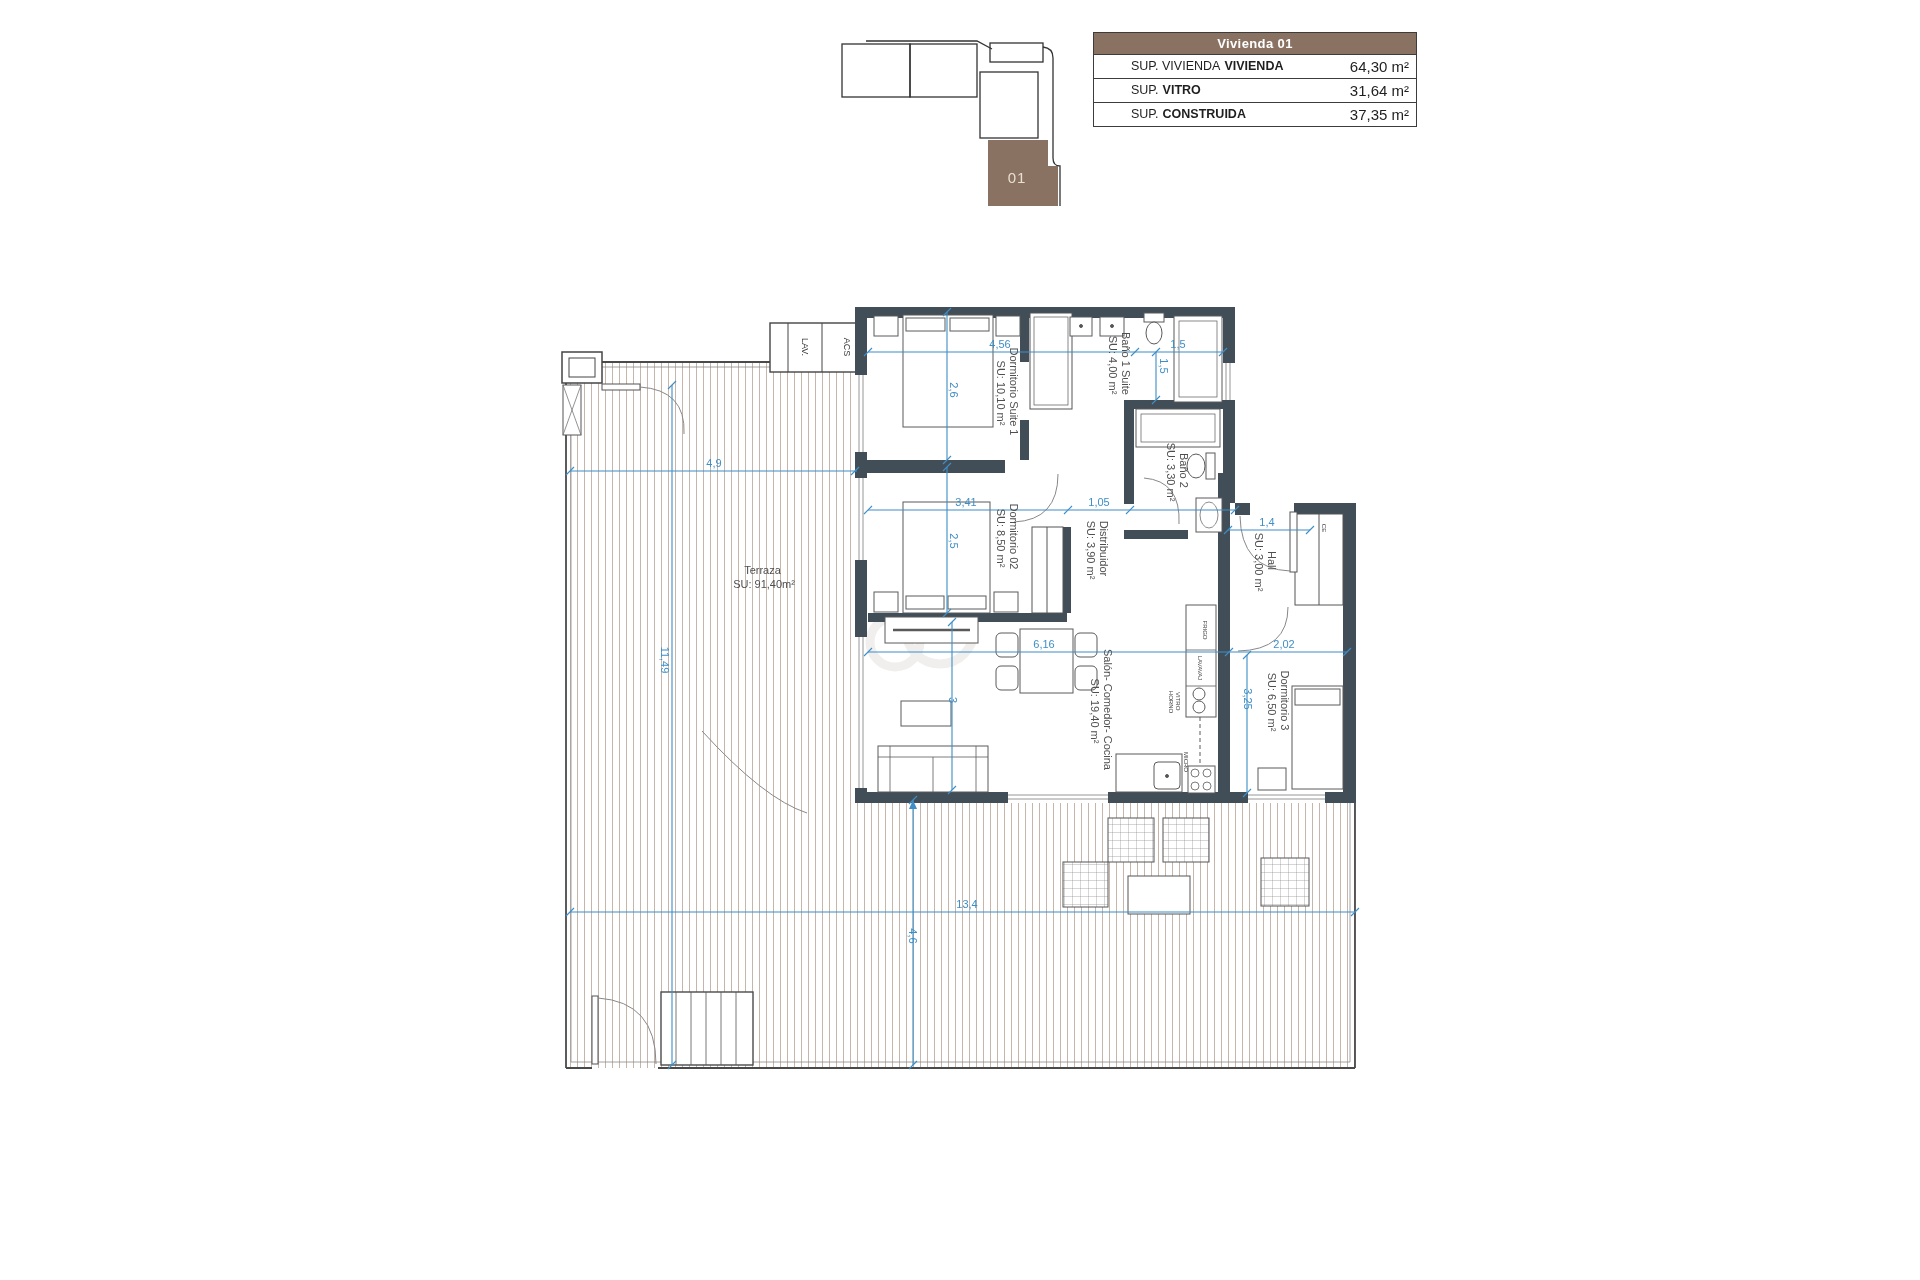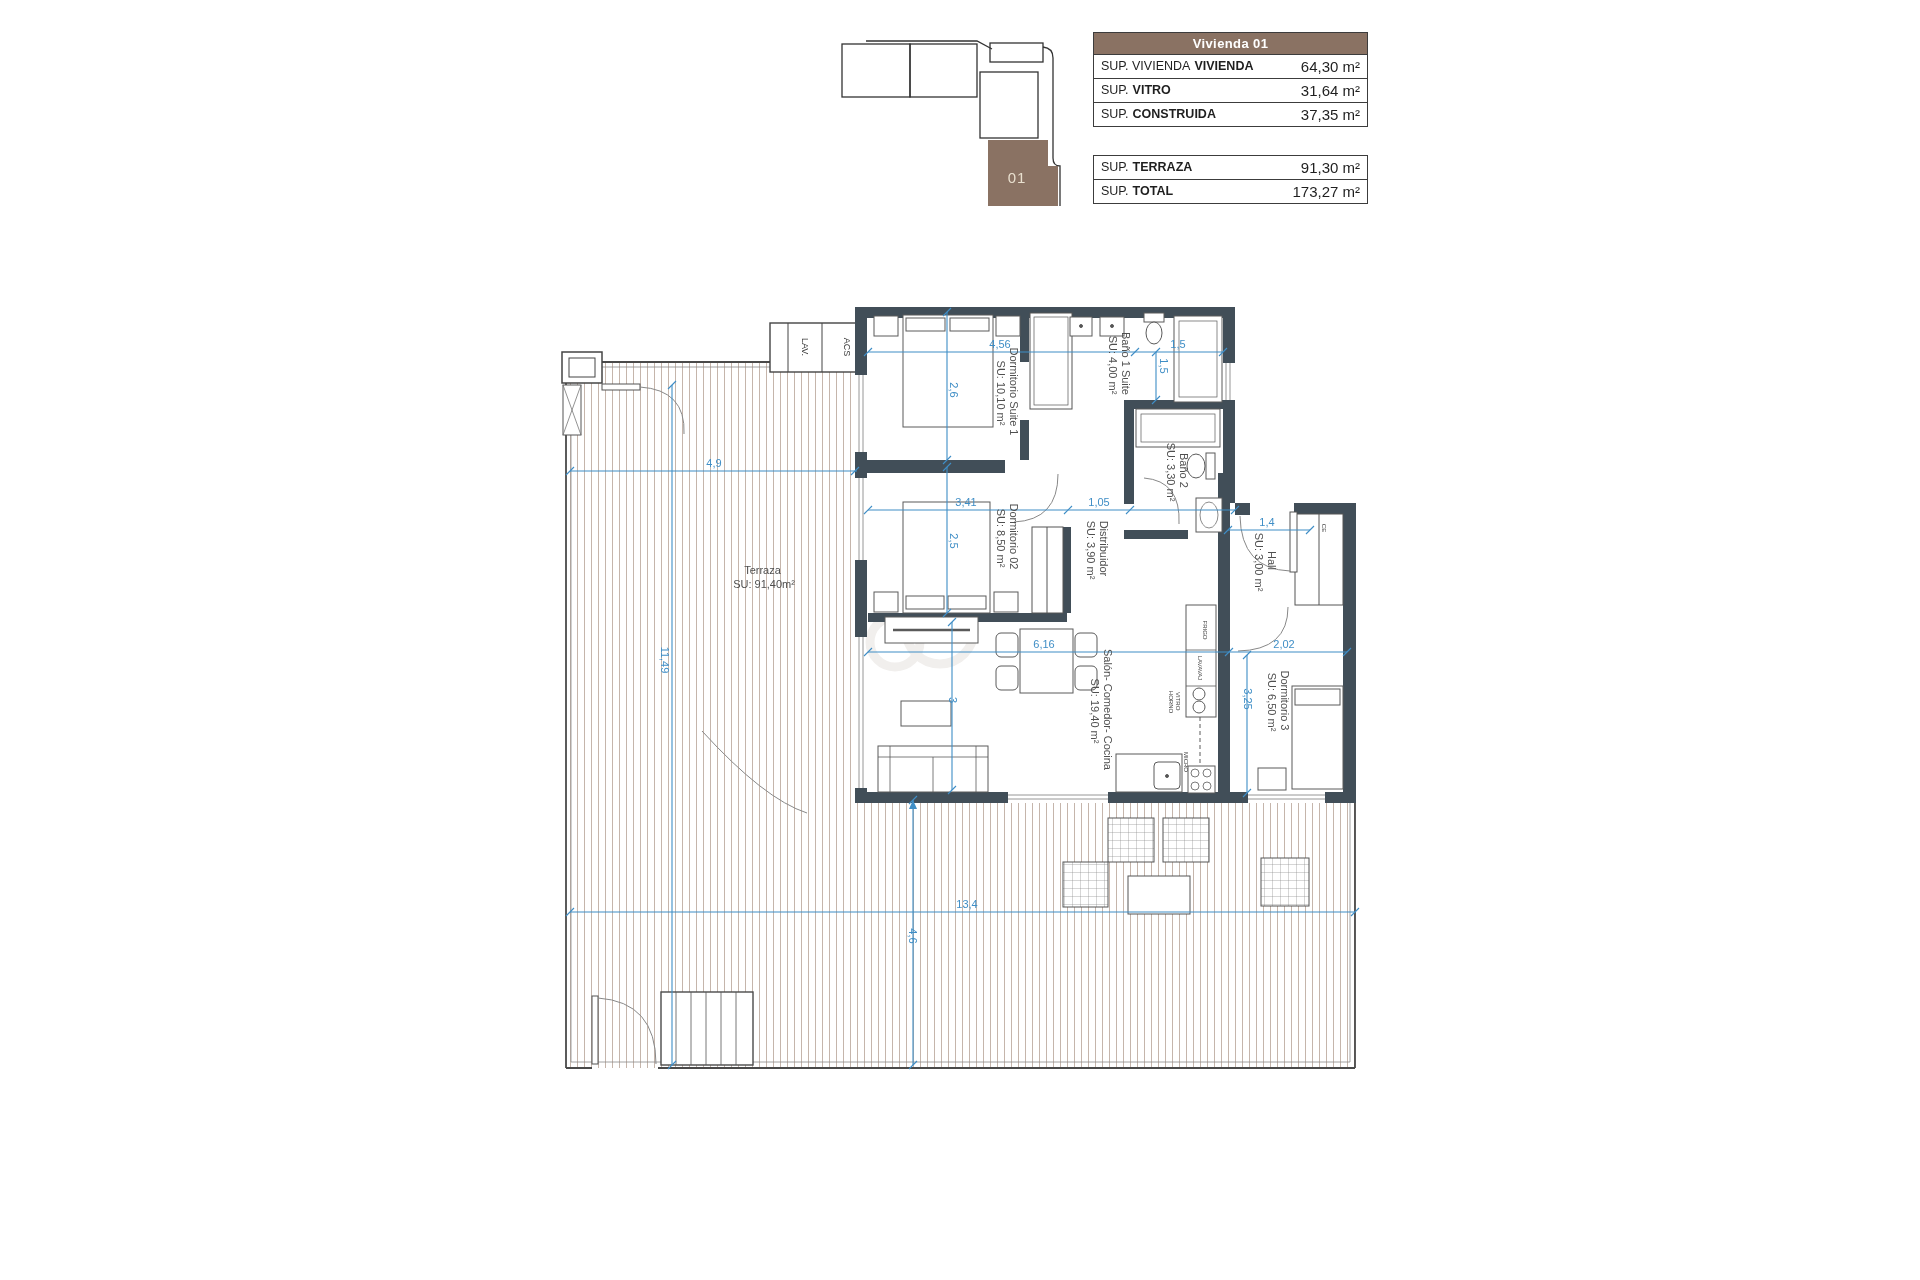--- a/index.html
+++ b/index.html
@@ -1,27 +1,27 @@
 <!DOCTYPE html>
 <html><head>
 <meta charset="utf-8">
 <style>
   html,body{margin:0;padding:0;background:#fff;}
   #page{position:relative;width:1920px;height:1280px;background:#fff;overflow:hidden;
         font-family:"Liberation Sans",sans-serif;}
   
-  .atable{position:absolute;width:275px;border:1px solid #3c3c3c;background:#fff;box-sizing:border-box;}
+  .atable{position:absolute;width:324px;border:1px solid #3c3c3c;background:#fff;box-sizing:border-box;}
   #table1{left:1093px;top:32px;}
   #table2{left:1093px;top:155px;}
   .thead{height:21px;line-height:21px;text-align:center;color:#fff;font-weight:bold;
          font-size:13px;letter-spacing:.4px;}
   .trow{height:23px;line-height:23px;display:flex;justify-content:space-between;
         padding:0 7px;font-size:12.5px;color:#1f1f1f;border-top:1px solid #3c3c3c;}
   .trow:first-child{border-top:none;}
-  .lr{white-space:pre;}
+  .lr{white-space:pre;margin-left:30px;}
   .lb{font-weight:bold;margin-left:4px;white-space:pre;}
   .tval{font-size:15px;}
   
   svg text{font-family:"Liberation Sans",sans-serif;}
   .room{font-size:11px;fill:#4f4f4f;}
   .dim{font-size:11px;fill:#3f8ec6;}
   .tiny{font-size:6px;fill:#444;}
   .closetlbl{font-size:9px;fill:#3c3c3c;}
   .unitnum{font-size:15px;fill:#e9e0cf;letter-spacing:1px;}
 </style>
@@ -39,30 +39,20 @@
     <div class="trow">
       <span><span class="lr">SUP.</span><span class="lb">VITRO</span></span>
       <span class="tval">31,64 m²</span>
     </div>
     <div class="trow">
       <span><span class="lr">SUP.</span><span class="lb">CONSTRUIDA</span></span>
       <span class="tval">37,35 m²</span>
     </div>
   </div>
 
-  <div id="table2" class="atable">
-    <div class="trow">
-      <span><span class="lr">SUP.</span><span class="lb">TERRAZA</span></span>
-      <span class="tval">91,30 m²</span>
-    </div>
-    <div class="trow">
-      <span><span class="lr">SUP.</span><span class="lb">TOTAL</span></span>
-      <span class="tval">173,27 m²</span>
-    </div>
-  </div>
 
   <svg width="1920" height="1280" viewBox="0 0 1920 1280" style="position:absolute;left:0;top:0">
     <defs>
       <pattern id="hatch" width="7" height="14" patternUnits="userSpaceOnUse">
         <rect width="7" height="14" fill="#ffffff"></rect>
         <line x1="3.5" y1="0" x2="3.5" y2="14" stroke="#b7a396" stroke-width="0.9" opacity="0.9"></line>
       </pattern>
       <pattern id="gridpat" width="8" height="8" patternUnits="userSpaceOnUse">
         <rect width="8" height="8" fill="#ffffff"></rect>
         <path d="M0,0 H8 M0,0 V8" stroke="#8a8a8a" stroke-width="0.7" fill="none"></path>

